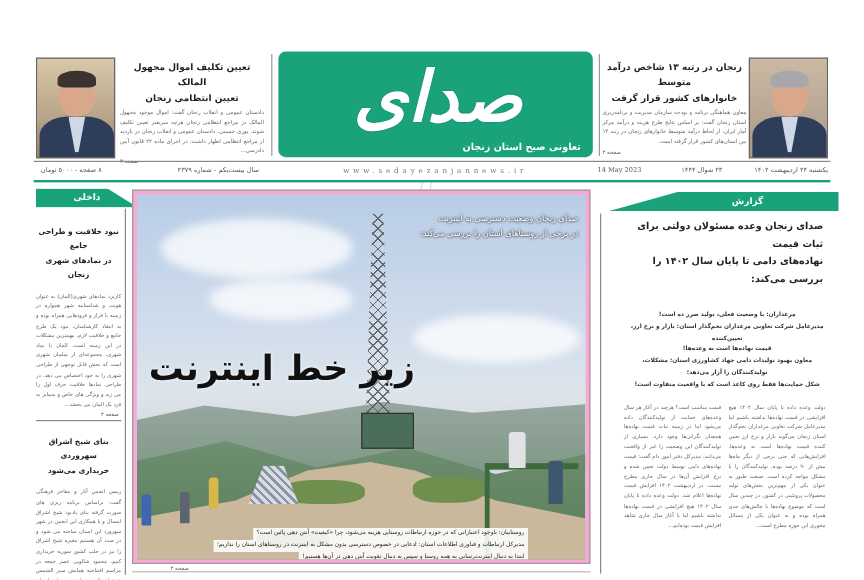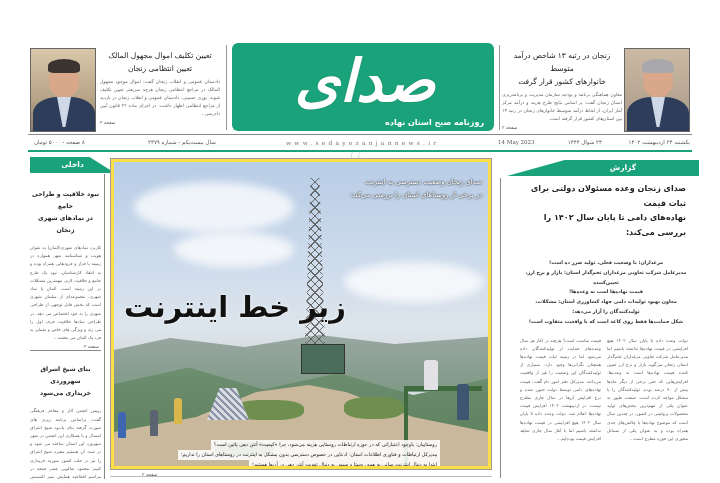--- a/index.html
+++ b/index.html
@@ -22,21 +22,21 @@
   .teaser-right .teaser-photo { right: 2px; }
   .photo-bg { position: absolute; inset: 0; background: linear-gradient(180deg,#d8c7a8 0%,#b8a488 60%,#8e7c66 100%); }
   .photo-head { position: absolute; left: 18px; top: 14px; width: 30px; height: 34px; border-radius: 50% 50% 45% 45%; background: #d9a88a; }
   .photo-hair { position: absolute; left: 17px; top: 10px; width: 32px; height: 14px; border-radius: 50% 50% 20% 20%; background: #3a3330; }
   .photo-hair.grey { background: #a8a8ac; }
   .photo-body { position: absolute; left: 2px; top: 48px; width: 62px; height: 40px; border-radius: 40% 40% 0 0; background: #2d3d5a; }
   .photo-shirt { position: absolute; left: 26px; top: 48px; width: 14px; height: 30px; background: #cfd8e6; clip-path: polygon(0 0,100% 0,60% 100%,40% 100%); }
   .teaser-text { position: absolute; top: 4px; direction: rtl; text-align: center; }
   .teaser-left .teaser-text { left: 72px; width: 120px; }
   .teaser-right .teaser-text { left: 0; width: 120px; }
-  .teaser-h { font-size: 7.5px; font-weight: normal; color: #222; line-height: 13px; }
+  .teaser-h { font-size: 7.5px; font-weight: bold; color: #222; line-height: 13px; }
   .teaser-body { font-size: 4.6px; color: #666; line-height: 8px; text-align: justify; margin-top: 3px; }
   .teaser-ref { font-size: 4.5px; color: #555; text-align: left; margin-top: 2px; }
 
   
   .info-bar { position: absolute; left: 28px; top: 137px; width: 664px; height: 12px; font-size: 5.5px; color: #555; direction: rtl; }
   .info-bar .rule-top { position: absolute; left: 0; top: -3px; width: 100%; height: 1px; background: #888; }
   .info-bar .rule-bot { position: absolute; left: 0; top: 13px; width: 100%; height: 1.5px; background: #1aa37a; }
   .info-item { position: absolute; top: 2px; white-space: nowrap; }
   .website { position: absolute; left: 258px; top: 2px; font-size: 6px; letter-spacing: 3.2px; color: #777; direction: ltr; font-family: "DejaVu Serif", serif; }
   .date-en { position: absolute; left: 272px; direction: ltr; font-family: "DejaVu Serif", serif; }
@@ -50,21 +50,21 @@
 
   
   .col-left { position: absolute; left: 30px; top: 174px; width: 75px; height: 305px; border-right: 1px solid #888; direction: rtl; text-align: center; padding-right: 3px; }
   .col-left .art { margin-top: 14px; }
   .col-left .art + .art { margin-top: 12px; }
   .art-h { font-size: 6.2px; font-weight: bold; line-height: 12px; color: #222; }
   .art-body { font-size: 4.4px; line-height: 8.2px; color: #666; text-align: justify; margin-top: 8px; }
   .art-ref { font-size: 4.4px; color: #555; text-align: right; margin-top: 2px; padding-right: 2px; border-bottom: 0.8px solid #888; padding-bottom: 1px; width: 100%; }
 
   
-  .main-photo-frame { position: absolute; left: 110px; top: 158px; width: 382px; height: 312px; border: 1px solid #999; padding: 3px; background: #fde047; }
+  .main-photo-frame { position: absolute; left: 110px; top: 158px; width: 382px; height: 312px; border: 1px solid #999; padding: 3px; background: #f9a8d4; }
   .main-photo { position: relative; width: 100%; height: 100%; overflow: hidden; background: linear-gradient(180deg,#b8cde6 0%,#cfdcec 35%,#dde5ec 55%,#d6dde0 62%); }
   .cloud { position: absolute; border-radius: 50%; background: rgba(255,255,255,0.75); filter: blur(4px); }
   .hills-far { position: absolute; left: 0; top: 170px; width: 100%; height: 60px; background: linear-gradient(180deg,#9aa7a3 0%,#7f9a86 100%); clip-path: polygon(0 30%,15% 10%,35% 25%,55% 5%,75% 20%,100% 8%,100% 100%,0 100%); }
   .hills-mid { position: absolute; left: 0; top: 200px; width: 100%; height: 110px; background: linear-gradient(180deg,#6f9071 0%,#597b58 100%); clip-path: polygon(0 20%,20% 5%,40% 25%,60% 10%,80% 30%,100% 15%,100% 100%,0 100%); }
   .ground { position: absolute; left: 0; top: 215px; width: 100%; height: 100px; background: #c9b89c; clip-path: polygon(0 55%,22% 40%,38% 15%,52% 8%,62% 15%,80% 40%,100% 55%,100% 100%,0 100%); }
   .grass { position: absolute; background: #6e8f4e; border-radius: 40%; }
   .tower { position: absolute; left: 190px; top: 16px; width: 22px; height: 196px; background:
       repeating-linear-gradient(45deg, transparent 0 5px, #555 5px 6px),
       repeating-linear-gradient(-45deg, transparent 0 5px, #555 5px 6px);
       clip-path: polygon(30% 0,70% 0,100% 100%,0 100%); opacity: 0.85; }
@@ -90,21 +90,21 @@
   .body-col { flex: 1; font-size: 4.4px; line-height: 8.2px; color: #666; text-align: justify; }
 </style>
 </head>
 <body>
 
 <div class="page">
 
   <div class="logo-rule-l"></div>
   <div class="logo-box">
     <div class="logo-title">صدای زنجان</div>
-    <div class="logo-sub">روزنامه صبح استان نهاده</div>
+    <div class="logo-sub">تعاونی صبح استان زنجان</div>
   </div>
   <div class="logo-rule-r"></div>
 
   <div class="teaser teaser-left">
     <div class="teaser-photo">
       <div class="photo-bg"></div>
       <div class="photo-body"></div>
       <div class="photo-shirt"></div>
       <div class="photo-head"></div>
       <div class="photo-hair"></div>

